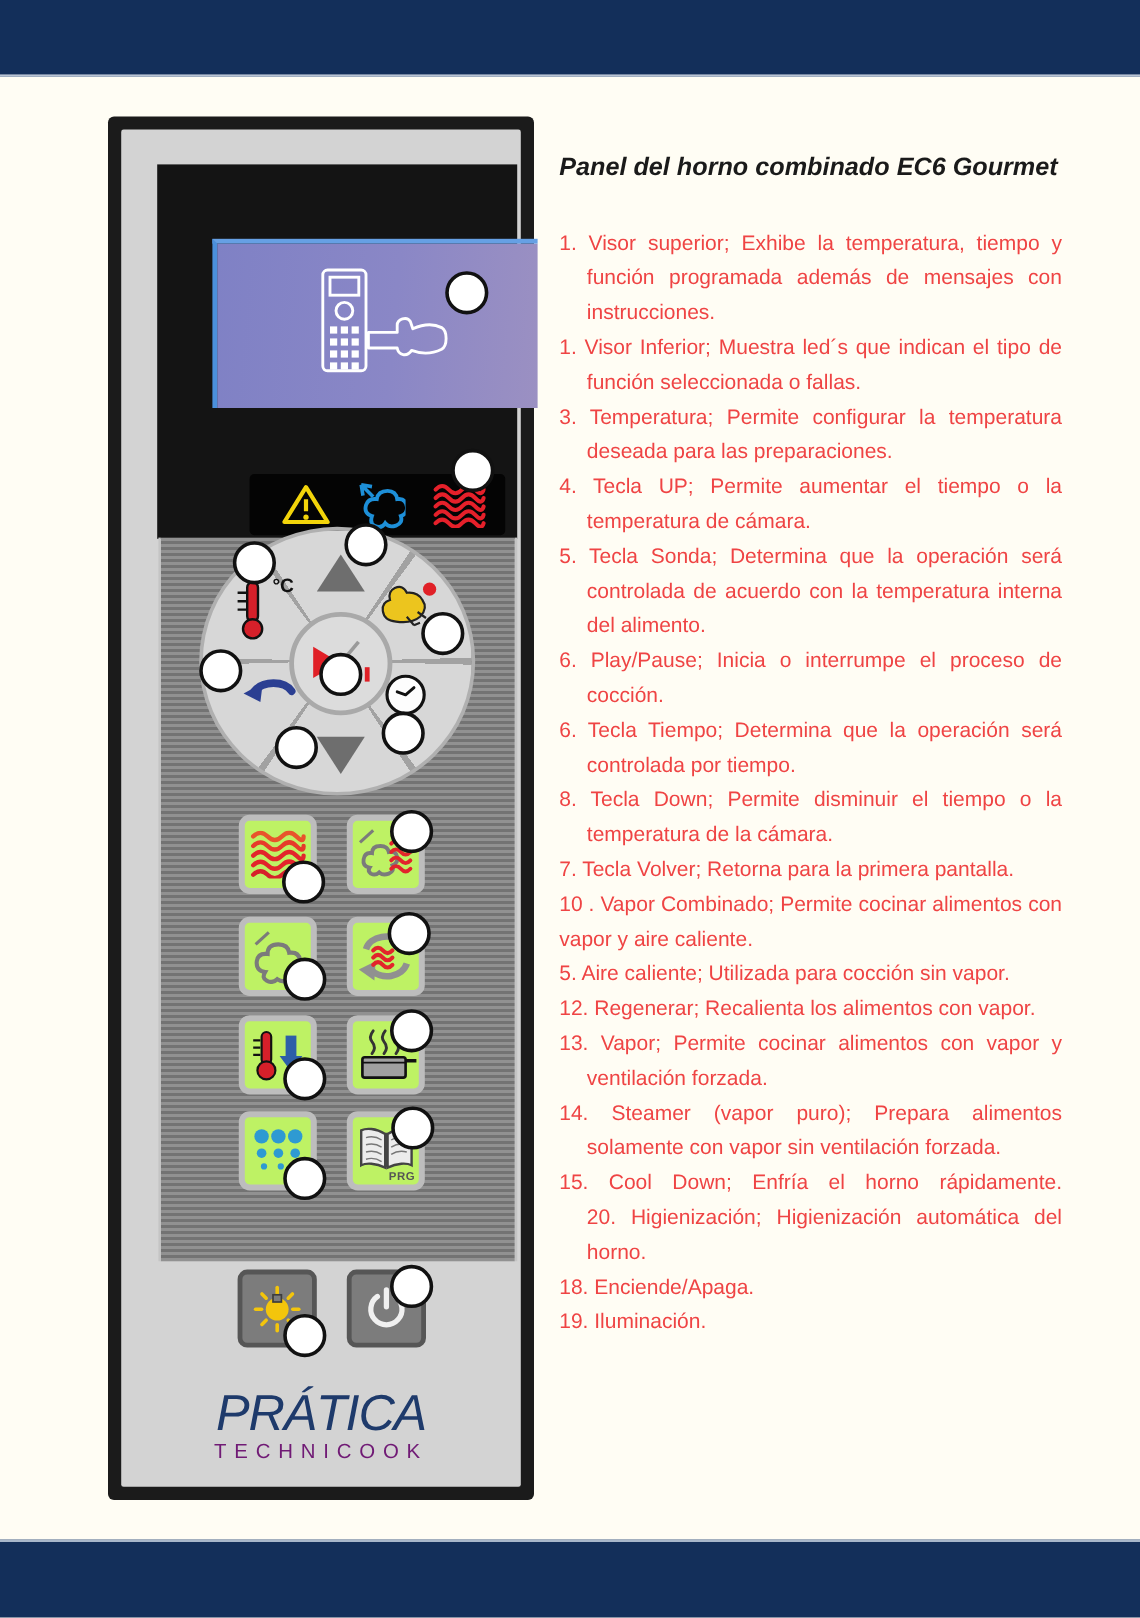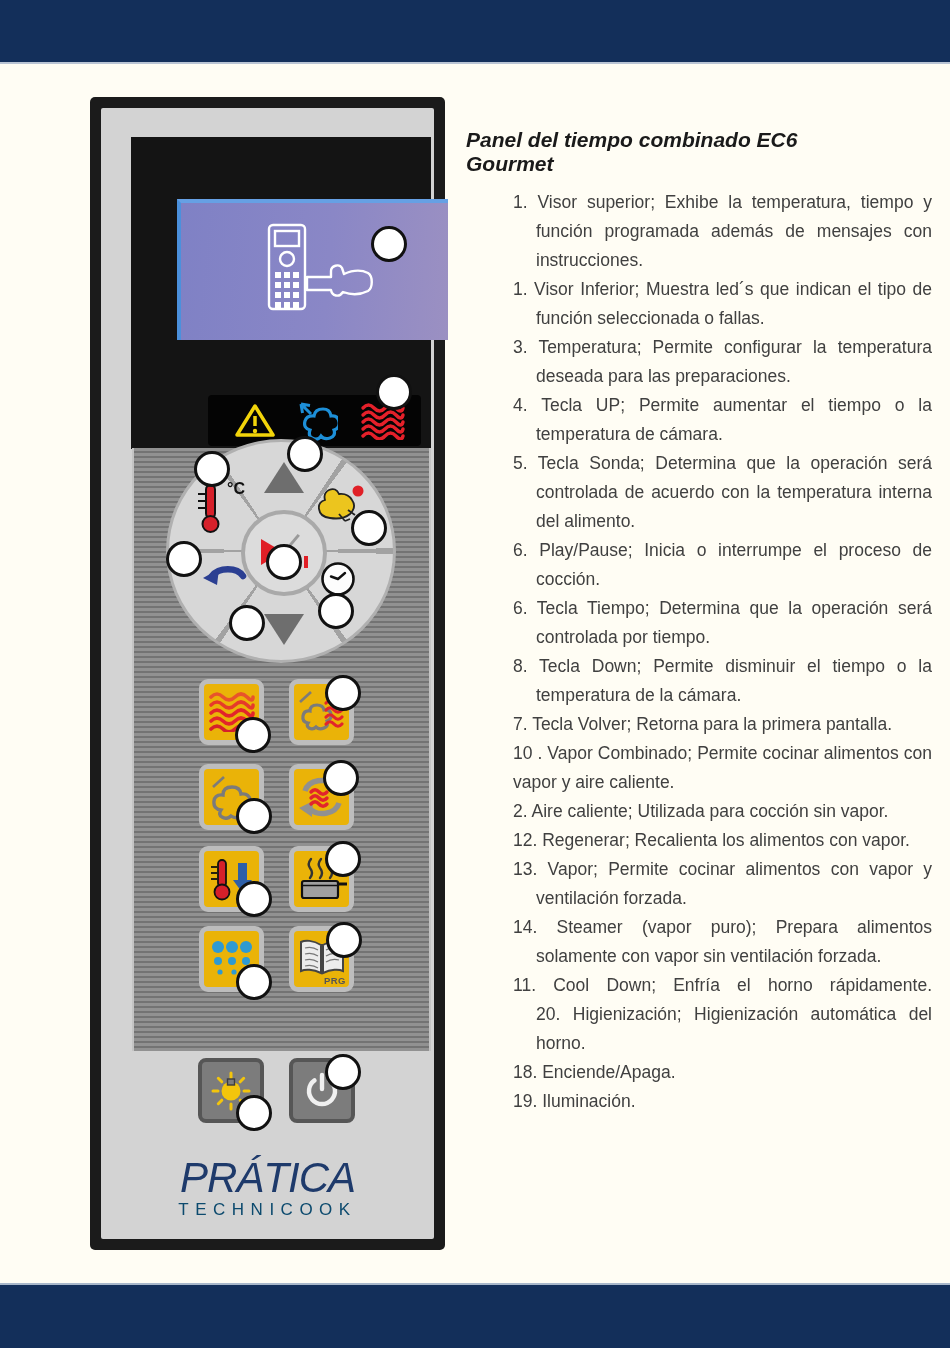--- a/index.html
+++ b/index.html
@@ -35,37 +35,37 @@
       #d7d7d7 326.5deg 360deg);}
   .tri-up{left:95px;top:20px;width:0;height:0;border-left:20px solid transparent;border-right:20px solid transparent;border-bottom:31px solid #6e6e6e;}
   .tri-down{left:95px;top:172px;width:0;height:0;border-left:20px solid transparent;border-right:20px solid transparent;border-top:31px solid #6e6e6e;}
   .hub{left:72px;top:68px;width:86px;height:86px;border-radius:50%;background:#dcdcdc;border:4px solid #a9a9a9;box-sizing:border-box;}
   .play{left:16px;top:25px;width:0;height:0;border-top:13px solid transparent;border-bottom:13px solid transparent;border-left:22px solid #e01f26;}
   .slash{left:16px;top:37px;width:46px;height:3px;background:#9a9a9a;transform:rotate(-50deg);}
   .pbar{width:4px;height:12px;background:#e01f26;top:42px;}
   .celsius{font-weight:bold;font-size:16px;color:#111;}
 
   
-  .gbtn{width:65px;height:66px;border-radius:9px;background:#eab308;border:5px solid #bdbdbd;box-sizing:border-box;
+  .gbtn{width:65px;height:66px;border-radius:9px;background:#bef264;border:5px solid #bdbdbd;box-sizing:border-box;
         display:flex;align-items:center;justify-content:center;position:absolute;}
   .dbtn{width:66px;height:65px;border-radius:8px;background:#7c7c7c;border:4px solid #565656;box-sizing:border-box;
         display:flex;align-items:center;justify-content:center;position:absolute;}
   .prg{position:absolute;right:3px;bottom:1px;font-size:9.5px;font-weight:bold;color:#555;letter-spacing:.5px;}
 
   
   .logo{left:0;right:0;top:1048px;text-align:center;color:#1e3a6b;}
   .brand{font-size:42px;font-weight:normal;font-style:italic;letter-spacing:-1px;line-height:44px;}
-  .brand-sub{font-size:17px;letter-spacing:6.5px;color:#0c4a6e;margin-top:0px;}
+  .brand-sub{font-size:17px;letter-spacing:6.5px;color:#701a75;margin-top:0px;}
 
   
   .callout{position:absolute;width:36px;height:36px;border-radius:50%;background:#fff;border:3px solid #111;box-sizing:border-box;}
 
   
   .title{left:466px;top:128px;width:418px;font-size:21px;font-weight:bold;font-style:italic;color:#1a1a1a;}
-  .feature-list{left:466px;top:188px;width:419px;font-size:17.5px;line-height:29px;color:#404040;margin-left:47px;}
+  .feature-list{left:466px;top:188px;width:419px;font-size:17.5px;line-height:29px;color:#ef4444;}
   .li{text-align:justify;padding-left:23px;text-indent:-23px;}
   .li.flush{padding-left:0;text-indent:0;}
   .li.inset{padding-left:23px;text-indent:0;}
   .li.stretch{text-align-last:justify;}
 </style>
 </head>
 <body>
 
 <div class="abs topbar"></div>
 <div class="abs botbar"></div>
@@ -310,33 +310,33 @@
       <div class="callout" style="left: 135px; top: 690px;"></div>
       <div class="callout" style="left: 224px; top: 733px;"></div>
       <div class="callout" style="left: 135px; top: 773px;"></div>
       <div class="callout" style="left: 225px; top: 814px;"></div>
       <div class="callout" style="left: 135px; top: 856px;"></div>
       <div class="callout" style="left: 224px; top: 946px;"></div>
       <div class="callout" style="left: 135px; top: 987px;"></div>
     </div>
 </div>
 
-<div class="abs title">Panel del tiempo combinado EC6 Gourmet</div>
+<div class="abs title">Panel del horno combinado EC6 Gourmet</div>
 <div class="abs feature-list" id="item-list">
     <div class="li">1. Visor superior; Exhibe la temperatura, tiempo y función programada además de mensajes con instrucciones.</div>
     <div class="li">1. Visor Inferior; Muestra led´s que indican el tipo de función seleccionada o fallas.</div>
     <div class="li">3. Temperatura; Permite configurar la temperatura deseada para las preparaciones.</div>
     <div class="li">4. Tecla UP; Permite aumentar el tiempo o la temperatura de cámara.</div>
     <div class="li">5. Tecla Sonda; Determina que la operación será controlada de acuerdo con la temperatura interna del alimento.</div>
     <div class="li">6. Play/Pause; Inicia o interrumpe el proceso de cocción.</div>
     <div class="li">6. Tecla Tiempo; Determina que la operación será controlada por tiempo.</div>
     <div class="li">8. Tecla Down; Permite disminuir el tiempo o la temperatura de la cámara.</div>
     <div class="li">7. Tecla Volver; Retorna para la primera pantalla.</div>
     <div class="li flush">10 . Vapor Combinado; Permite cocinar alimentos con vapor y aire caliente.</div>
-    <div class="li">2. Aire caliente; Utilizada para cocción sin vapor.</div>
+    <div class="li">5. Aire caliente; Utilizada para cocción sin vapor.</div>
     <div class="li">12. Regenerar; Recalienta los alimentos con vapor.</div>
     <div class="li">13. Vapor; Permite cocinar alimentos con vapor y ventilación forzada.</div>
     <div class="li">14. Steamer (vapor puro); Prepara alimentos solamente con vapor sin ventilación forzada.</div>
-    <div class="li stretch">11. Cool Down; Enfría el horno rápidamente.</div>
+    <div class="li stretch">15. Cool Down; Enfría el horno rápidamente.</div>
     <div class="li inset">20. Higienización; Higienización automática del horno.</div>
     <div class="li">18. Enciende/Apaga.</div>
     <div class="li">19. Iluminación.</div>
   </div>
 
 </body></html>

